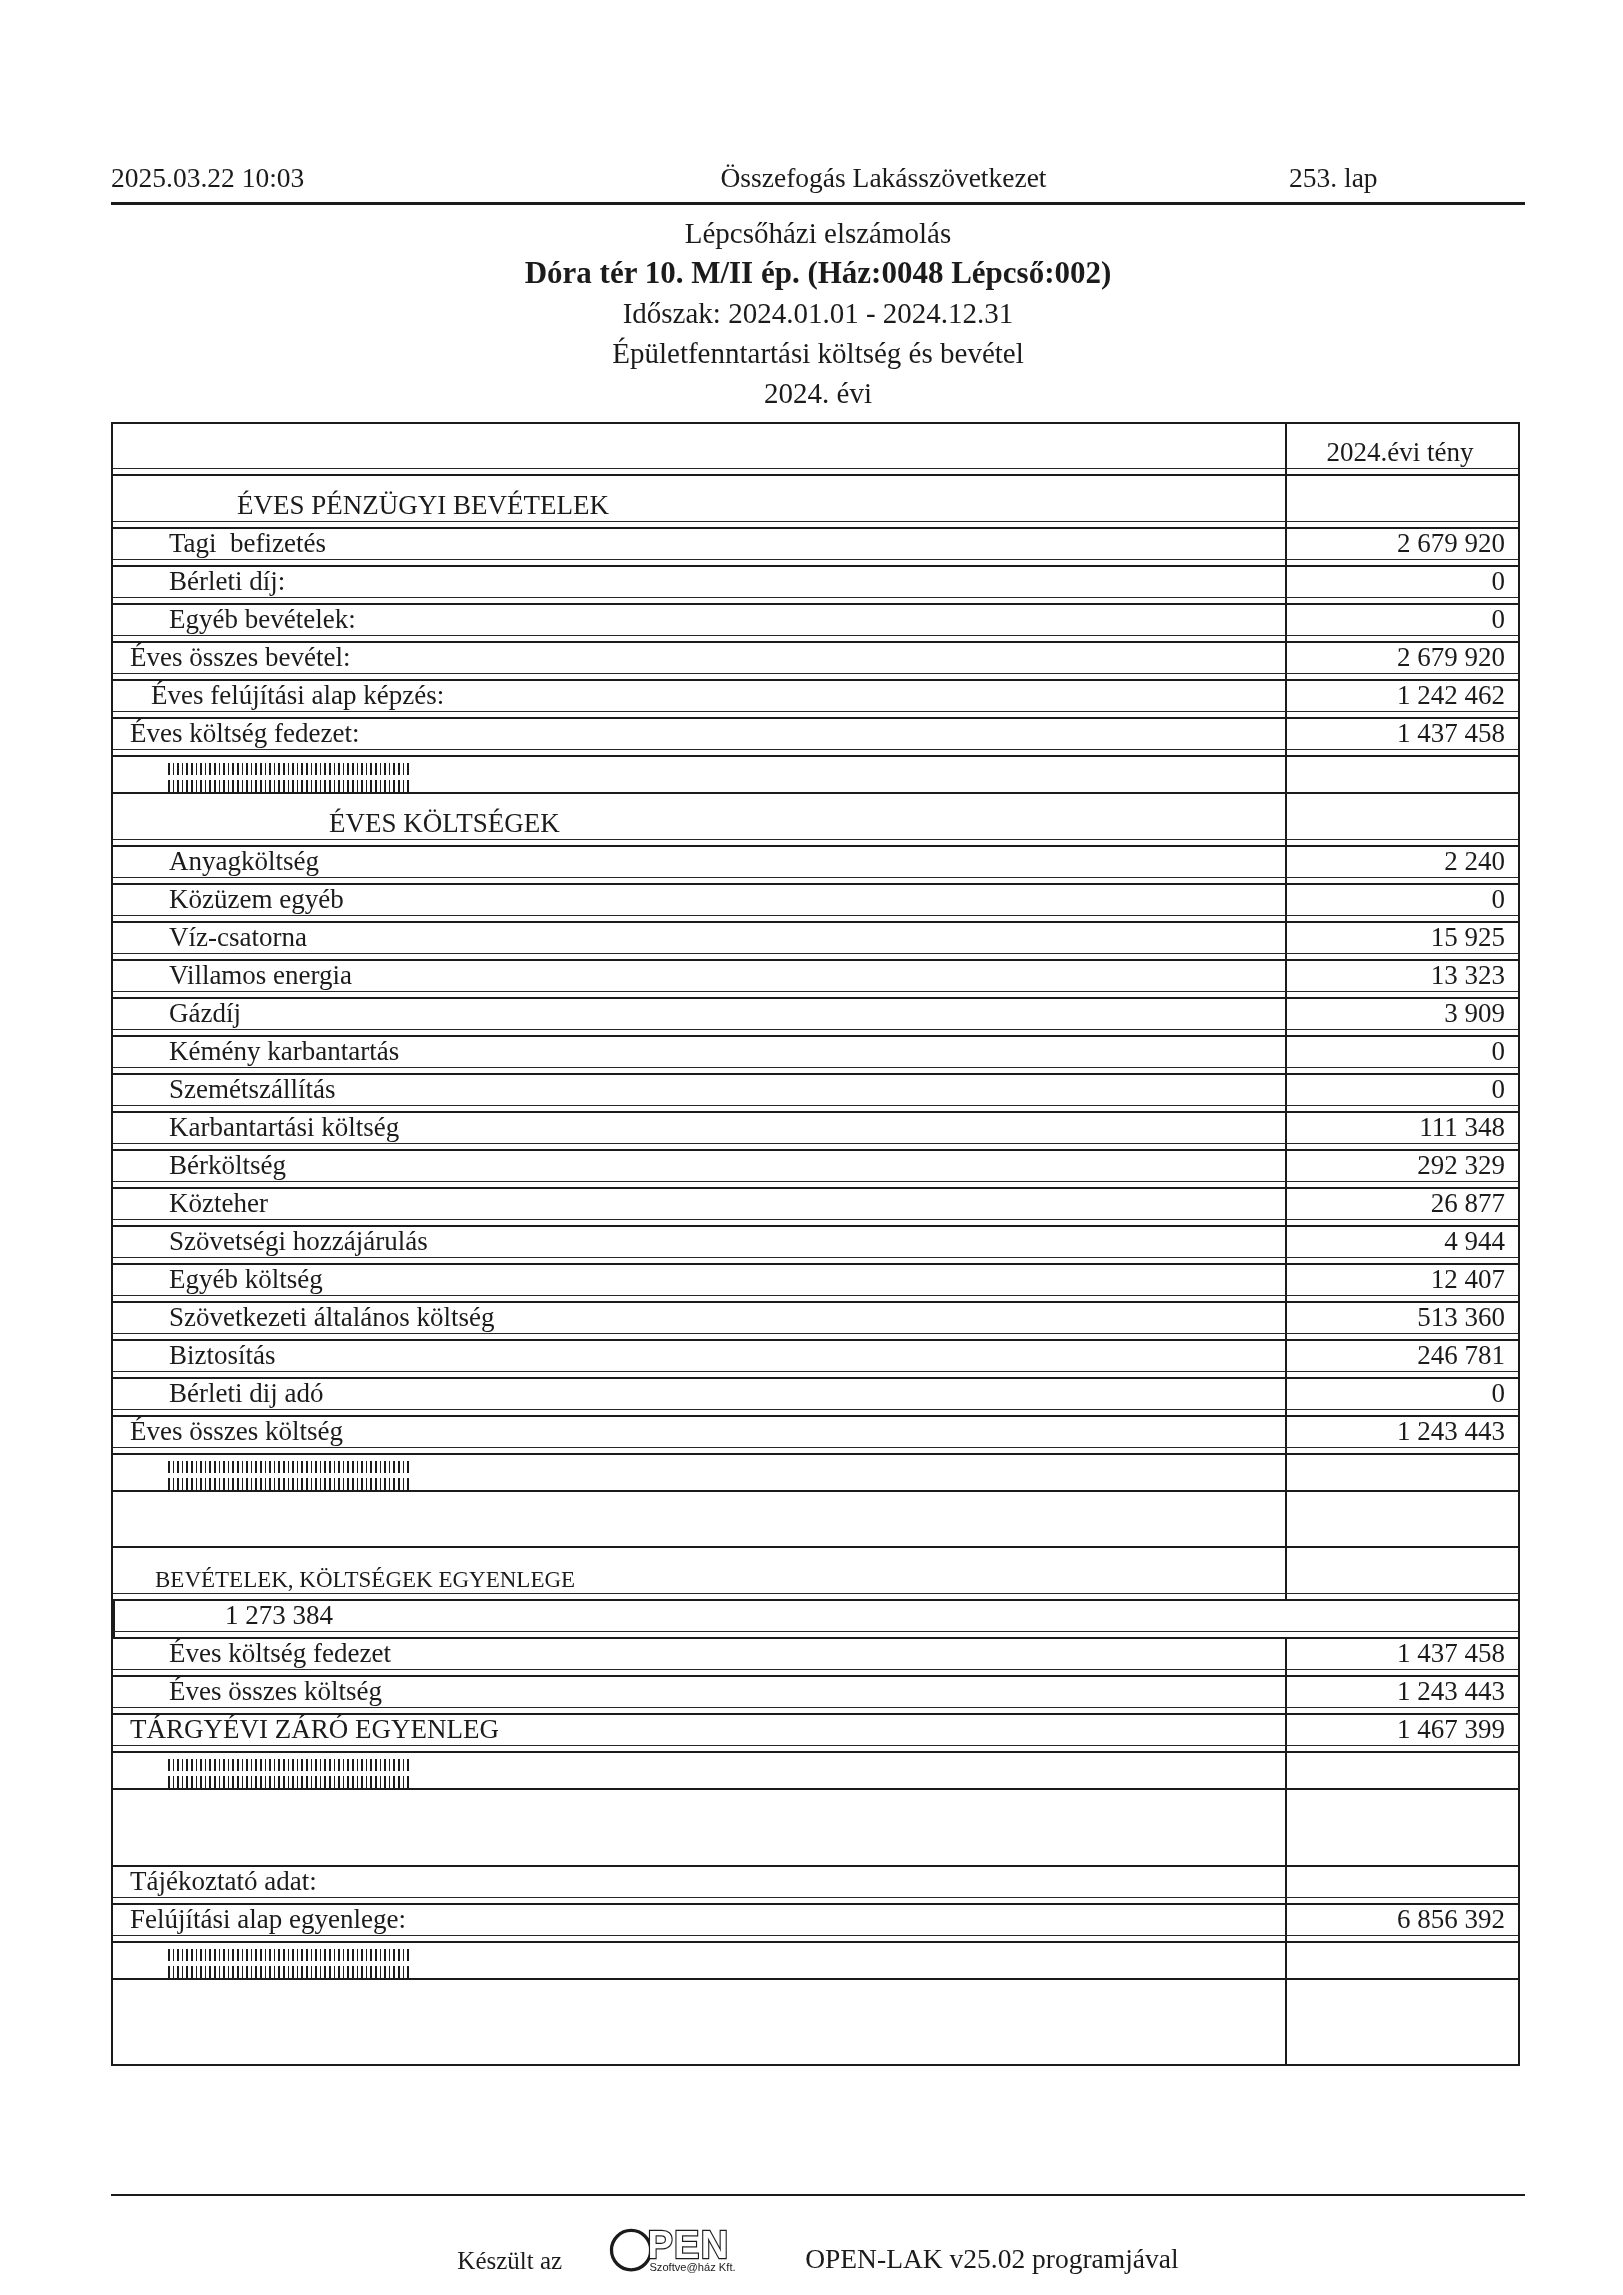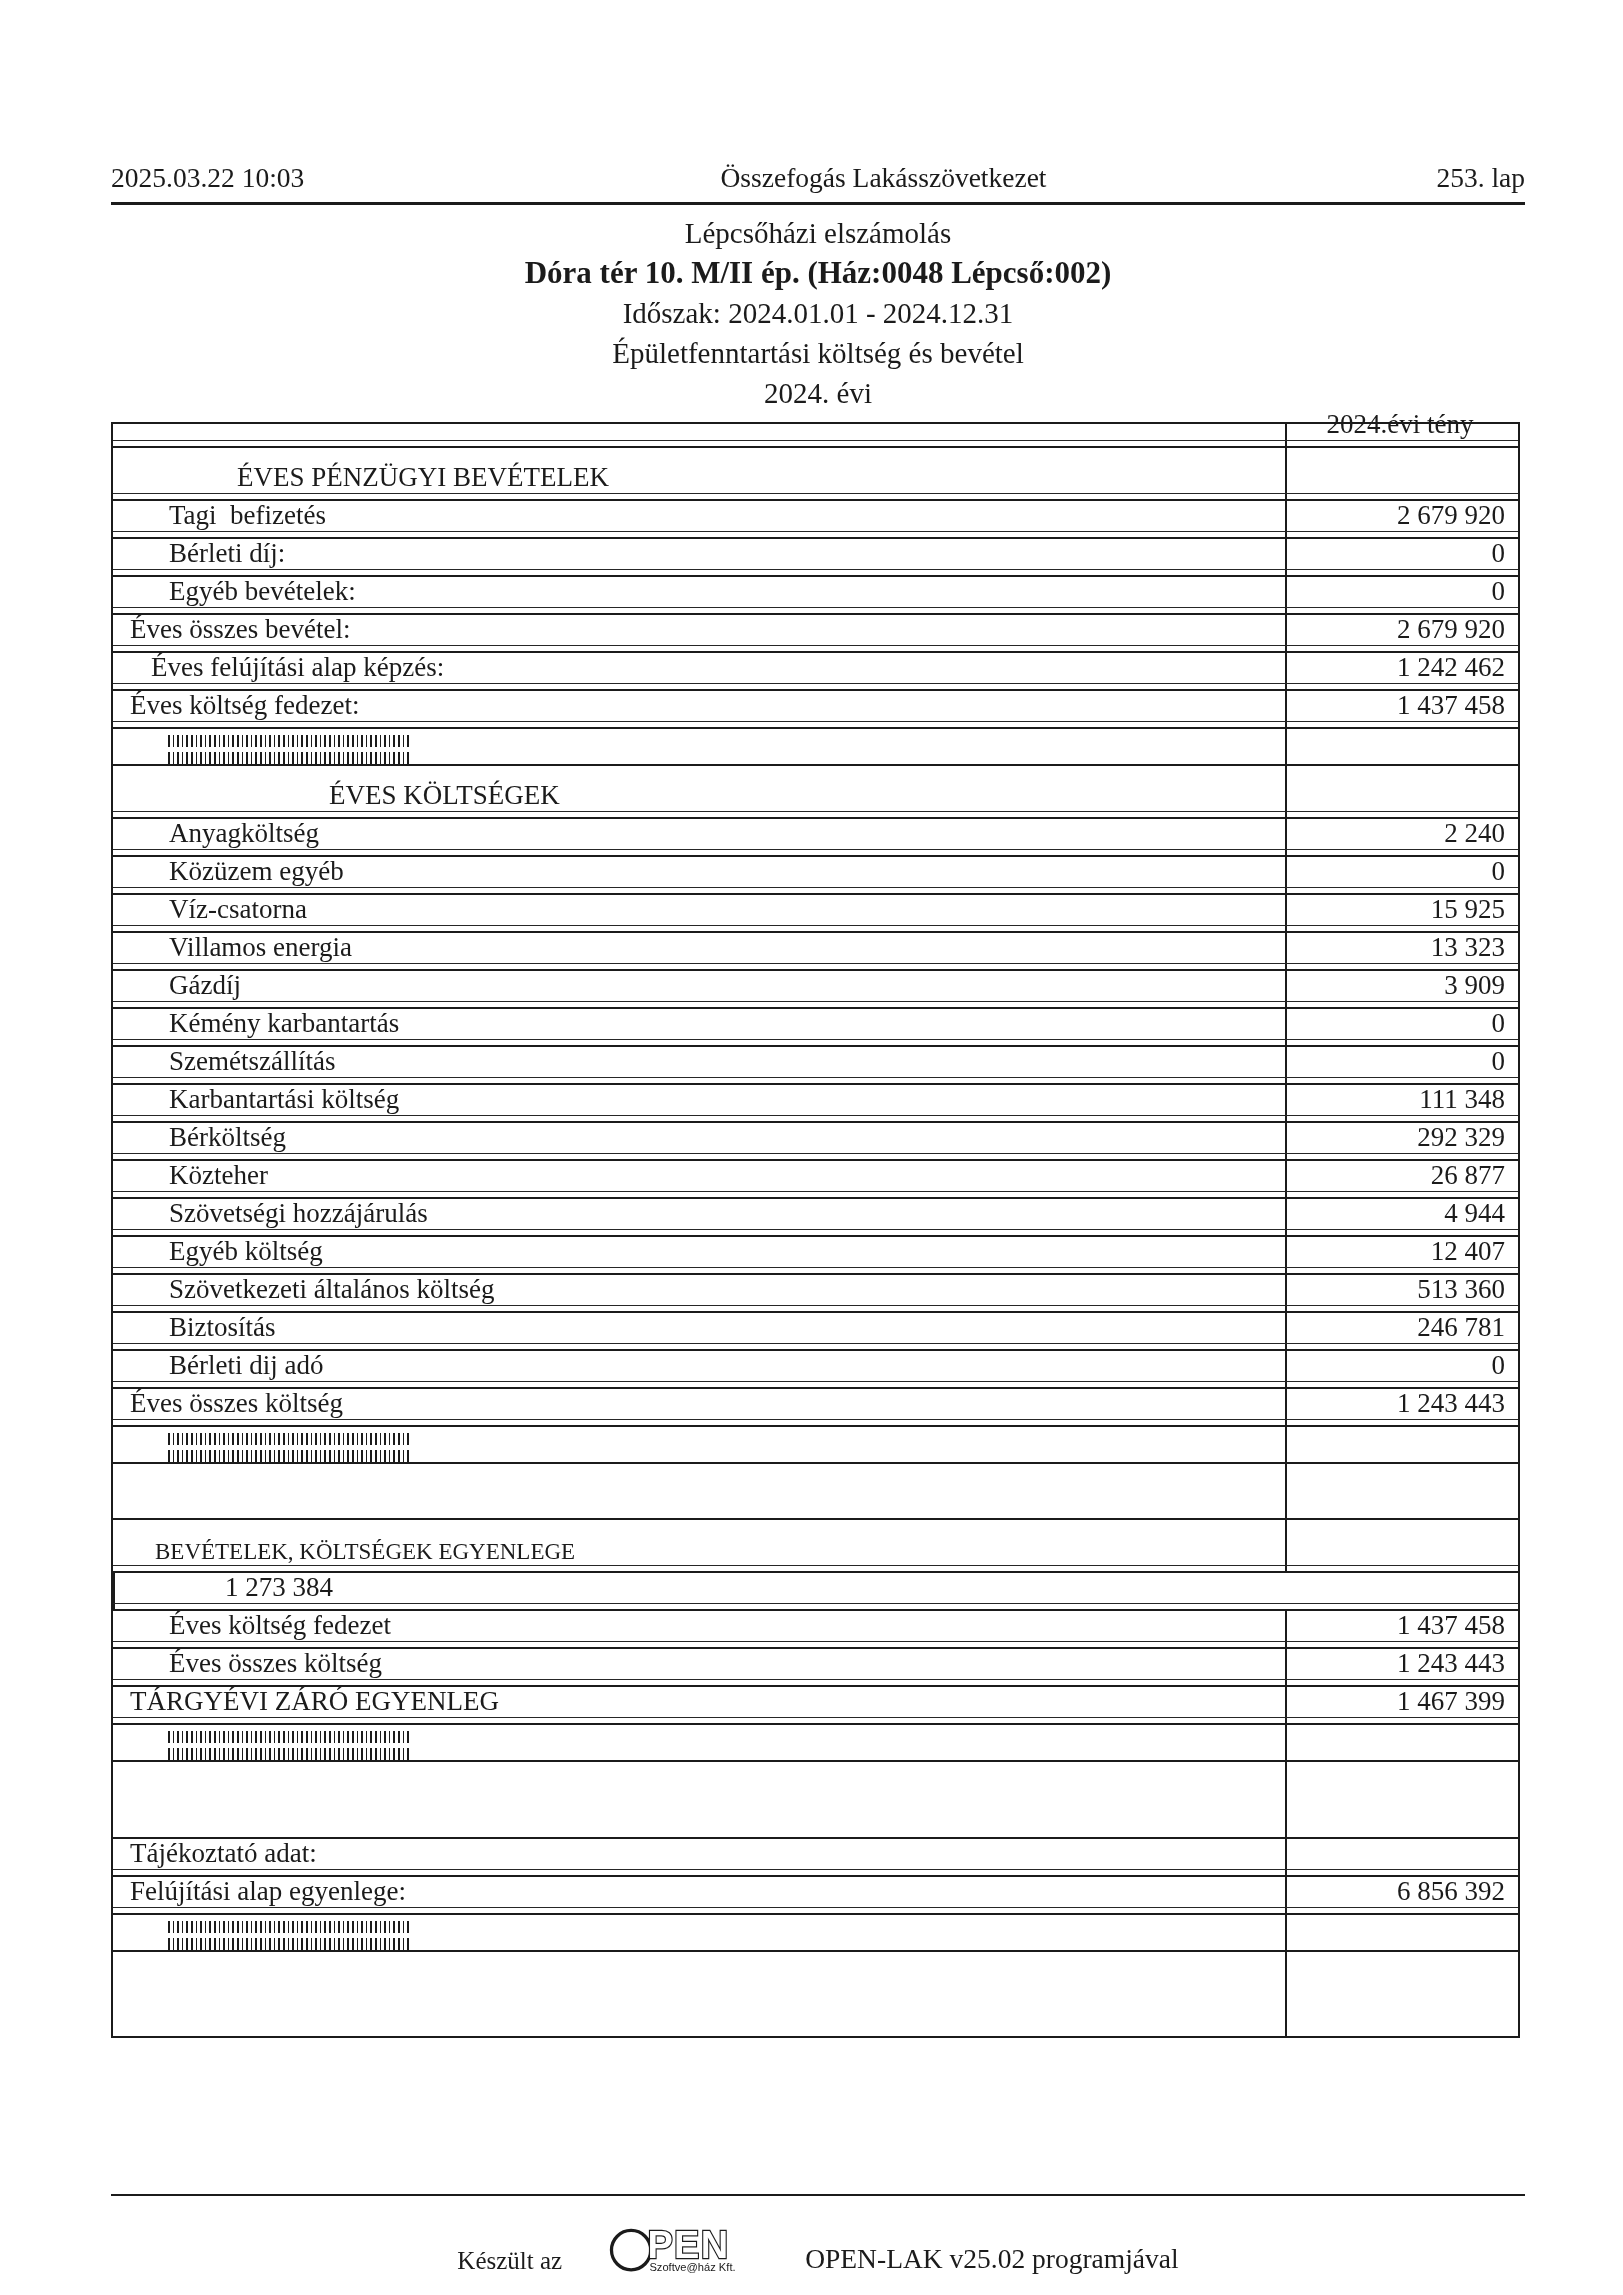--- a/index.html
+++ b/index.html
@@ -17,21 +17,21 @@
   .page-header {
     position: absolute; top: 162px; left: 111px; width: 1414px;
     display: flex; align-items: baseline;
     font-size: 27.5px;
     border-bottom: 3.9px solid #1b1b1b;
     padding-bottom: 7.9px;
     gap: 47px;
   }
   .ph-left  { width: 367px; text-align: left; }
   .ph-center{ flex: 1; text-align: center; }
-  .ph-right { width: 236px; text-align: right; }
+  .ph-right { width: 236px; text-align: left; }
 
   
   .title-block {
     position: absolute; top: 213px; left: 111px; width: 1414px;
     text-align: center; font-size: 29px; line-height: 40px;
   }
   .title-line { white-space: pre-wrap; }
   .title-bold { font-weight: bold; font-size: 31px; }
 
   
@@ -48,21 +48,21 @@
     box-sizing: border-box;
   }
   .tr:last-child { border-bottom: none; }
   
   .tr.ul::after {
     content: "";
     position: absolute; left: 0; right: 0; bottom: 4.6px;
     border-bottom: 1.3px solid #262626;
     pointer-events: none;
   }
-  .h-col { height: 24px; }
+  .h-col { height: 52px; }
   .h-sec { height: 53px; }
   .h-std { height: 38px; }
   .h-bar { height: 37px; }
   .h-sp1 { height: 56px; }
   .h-sp2 { height: 77px; }
   .h-sp3 { height: 84px; }
 
   .td-label {
     flex: 1;
     display: flex; align-items: flex-end;

